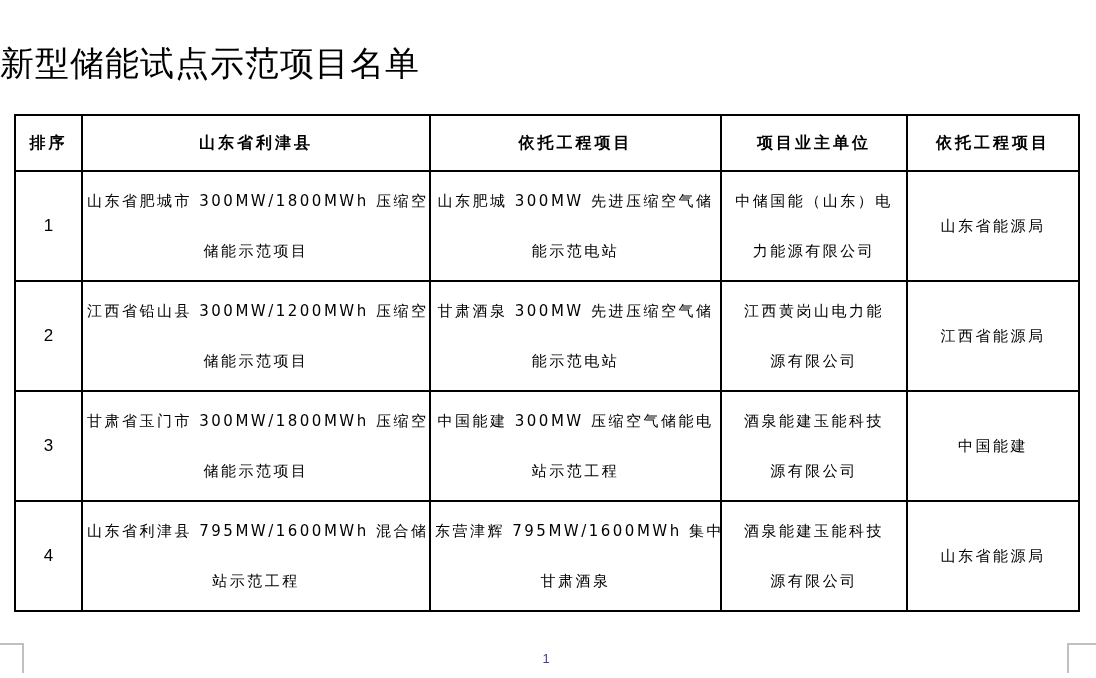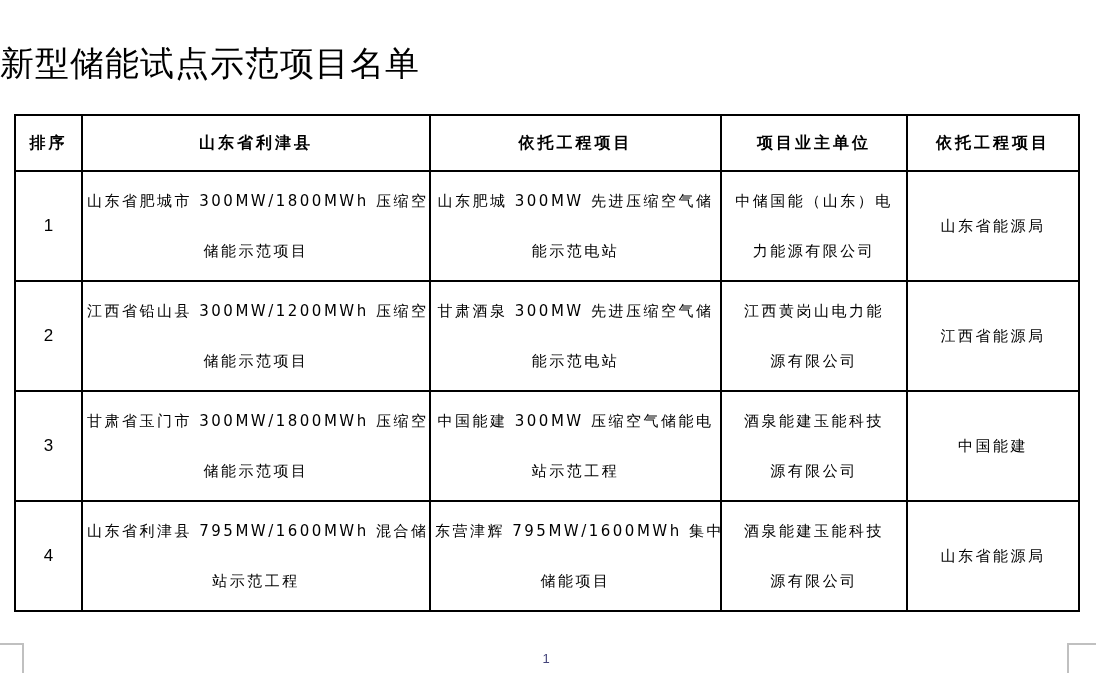--- a/index.html
+++ b/index.html
@@ -165,21 +165,21 @@
       <td>中国能建</td>
     </tr>
     <tr>
       <td class="num">4</td>
       <td>
         <span class="cell-line">山东省利津县 795MW/1600MWh 混合储能</span>
         <span class="cell-line">站示范工程</span>
       </td>
       <td>
         <span class="cell-line">东营津辉 795MW/1600MWh 集中式</span>
-        <span class="cell-line">储能项目</span>
+        <span class="cell-line">甘肃酒泉</span>
       </td>
       <td>
         <span class="cell-line">酒泉能建玉能科技</span>
         <span class="cell-line">源有限公司</span>
       </td>
       <td>山东省能源局</td>
     </tr>
   </tbody>
 </table>
 

